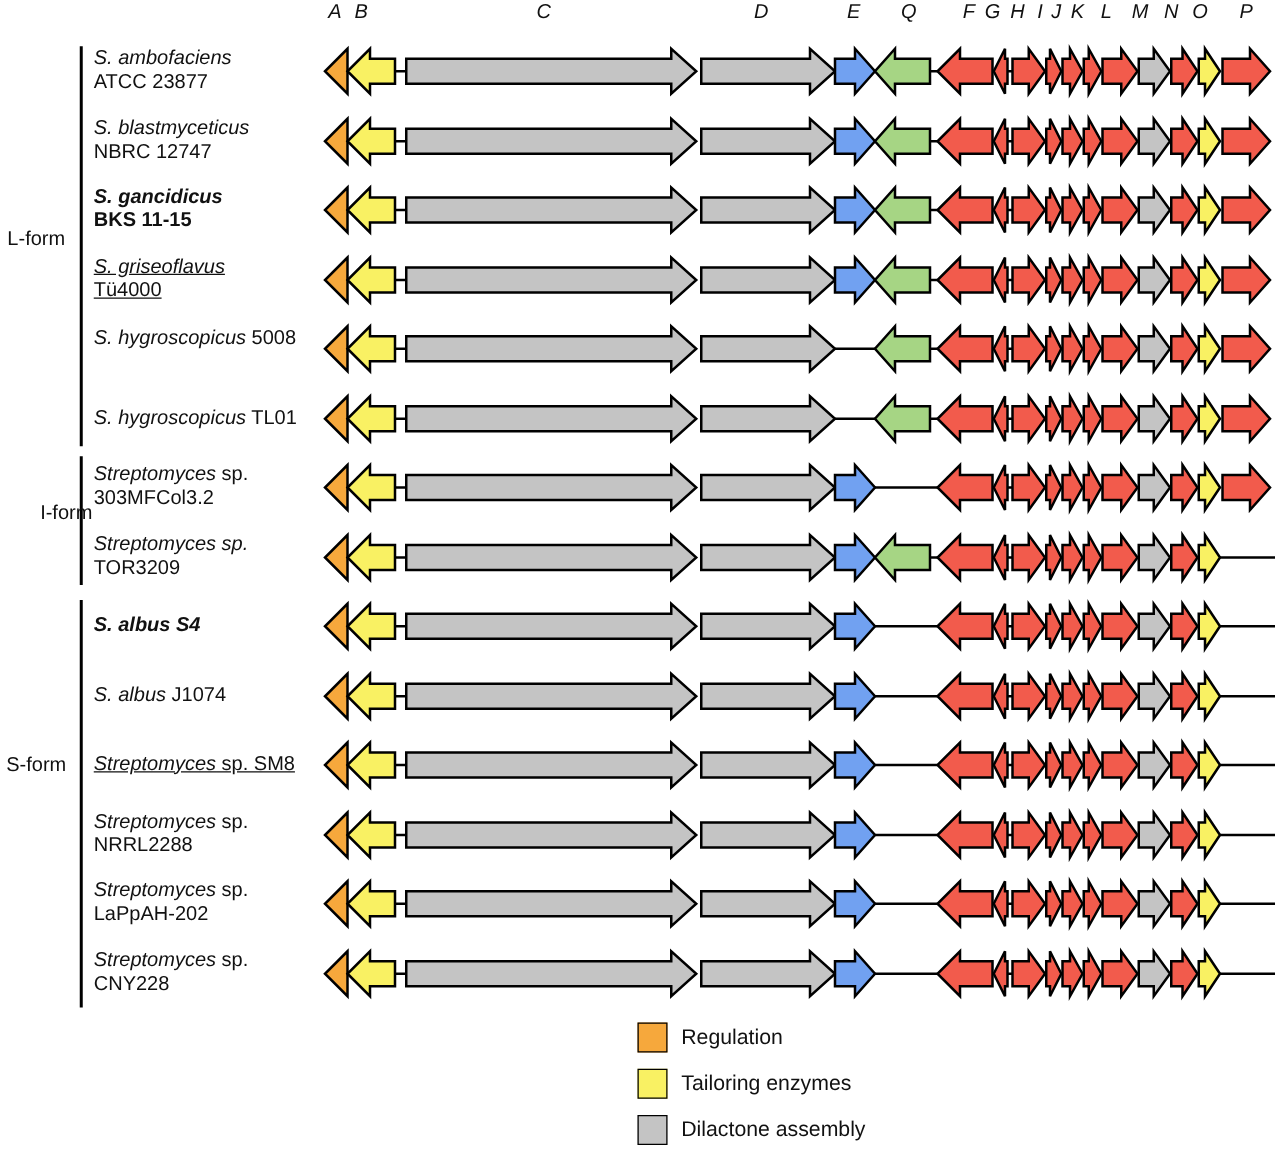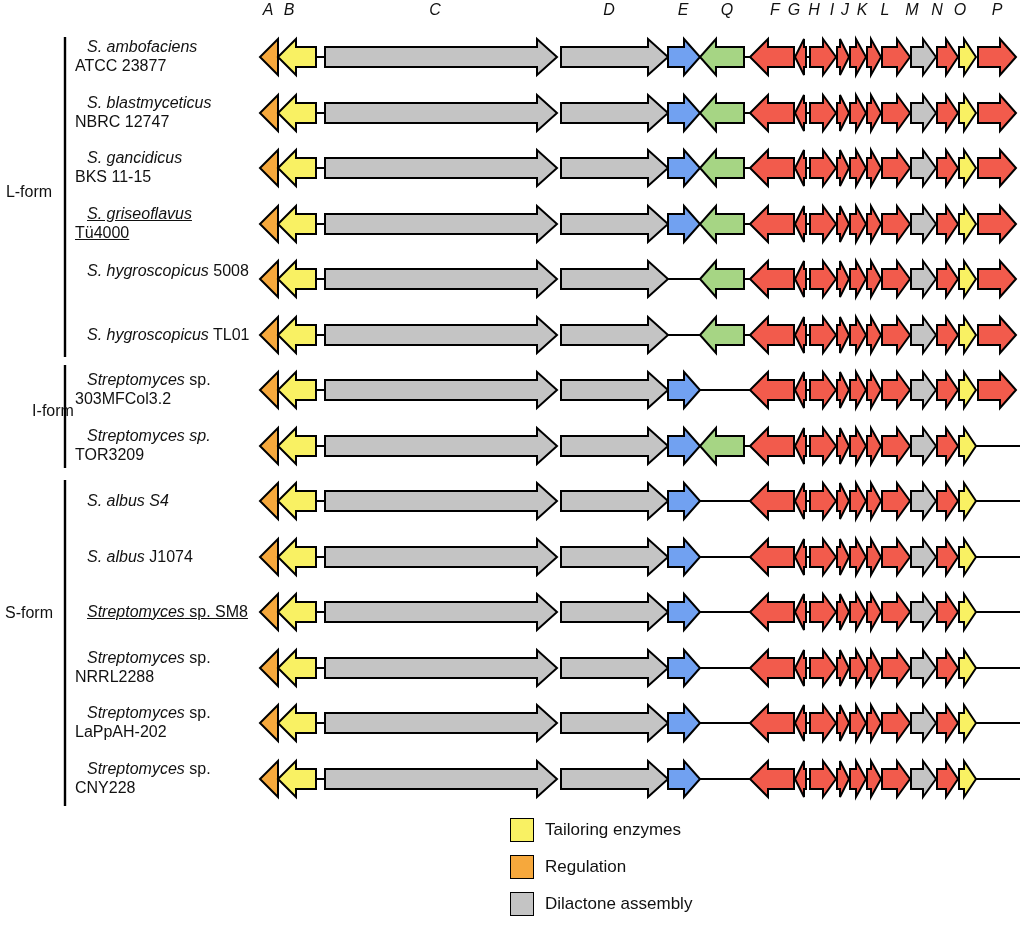--- a/index.html
+++ b/index.html
@@ -30,21 +30,21 @@
     line-height:18px;
   }
   .species-label{
     position:absolute;
     left:75px;
     width:185px;
     font-size:16px;
     line-height:19px;
     white-space:nowrap;
   }
-  .species-label .it{font-style:italic;margin-left:12px;}
+  .species-label .it{font-style:italic;}
   .legend-col{position:absolute;top:818px;}
   .legend-item{
     display:flex;
     align-items:center;
     height:24px;
     margin-bottom:13px;
     font-size:17px;
     white-space:nowrap;
   }
   .swatch{
@@ -394,21 +394,21 @@
 
   <div id="row-labels-layer">
       <div class="species-label" style="top: 37px;">
         <div><span class="it">S. ambofaciens</span></div>
         <div><span>ATCC 23877</span></div>
       </div>
       <div class="species-label" style="top: 93px;">
         <div><span class="it">S. blastmyceticus</span></div>
         <div><span>NBRC 12747</span></div>
       </div>
-      <div class="species-label" style="top: 148px;">
+      <div class="species-label" style="top: 148px; font-weight: bold;">
         <div><span class="it">S. gancidicus</span></div>
         <div><span>BKS 11-15</span></div>
       </div>
       <div class="species-label" style="top: 204px; text-decoration: underline;">
         <div><span class="it">S. griseoflavus</span></div>
         <div><span>Tü4000</span></div>
       </div>
       <div class="species-label" style="top: 261px;">
         <div><span class="it">S. hygroscopicus</span><span> 5008</span></div>
       </div>
@@ -416,21 +416,21 @@
         <div><span class="it">S. hygroscopicus</span><span> TL01</span></div>
       </div>
       <div class="species-label" style="top: 370px;">
         <div><span class="it">Streptomyces</span><span> sp.</span></div>
         <div><span>303MFCol3.2</span></div>
       </div>
       <div class="species-label" style="top: 426px;">
         <div><span class="it">Streptomyces sp.</span></div>
         <div><span>TOR3209</span></div>
       </div>
-      <div class="species-label" style="top: 490.5px;">
+      <div class="species-label" style="top: 490.5px; font-weight: bold;">
         <div><span class="it">S. albus S4</span></div>
       </div>
       <div class="species-label" style="top: 546.5px;">
         <div><span class="it">S. albus</span><span> J1074</span></div>
       </div>
       <div class="species-label" style="top: 601.5px; text-decoration: underline;">
         <div><span class="it">Streptomyces</span><span> sp. SM8</span></div>
       </div>
       <div class="species-label" style="top: 648px;">
         <div><span class="it">Streptomyces</span><span> sp.</span></div>
@@ -441,26 +441,26 @@
         <div><span>LaPpAH-202</span></div>
       </div>
       <div class="species-label" style="top: 759px;">
         <div><span class="it">Streptomyces</span><span> sp.</span></div>
         <div><span>CNY228</span></div>
       </div>
     </div>
 
   <div class="legend-col" id="legend-left" style="left: 510px;">
     <div class="legend-item">
+      <span class="swatch" style="background: rgb(246, 168, 60);"></span>
+      <span>Regulation</span>
+    </div>
+    <div class="legend-item">
       <span class="swatch" style="background: rgb(249, 241, 99);"></span>
       <span>Tailoring enzymes</span>
-    </div>
-    <div class="legend-item">
-      <span class="swatch" style="background: rgb(246, 168, 60);"></span>
-      <span>Regulation</span>
     </div>
     <div class="legend-item">
       <span class="swatch" style="background: rgb(196, 196, 196);"></span>
       <span>Dilactone assembly</span>
     </div>
   </div>
 
 
 </div>
 

